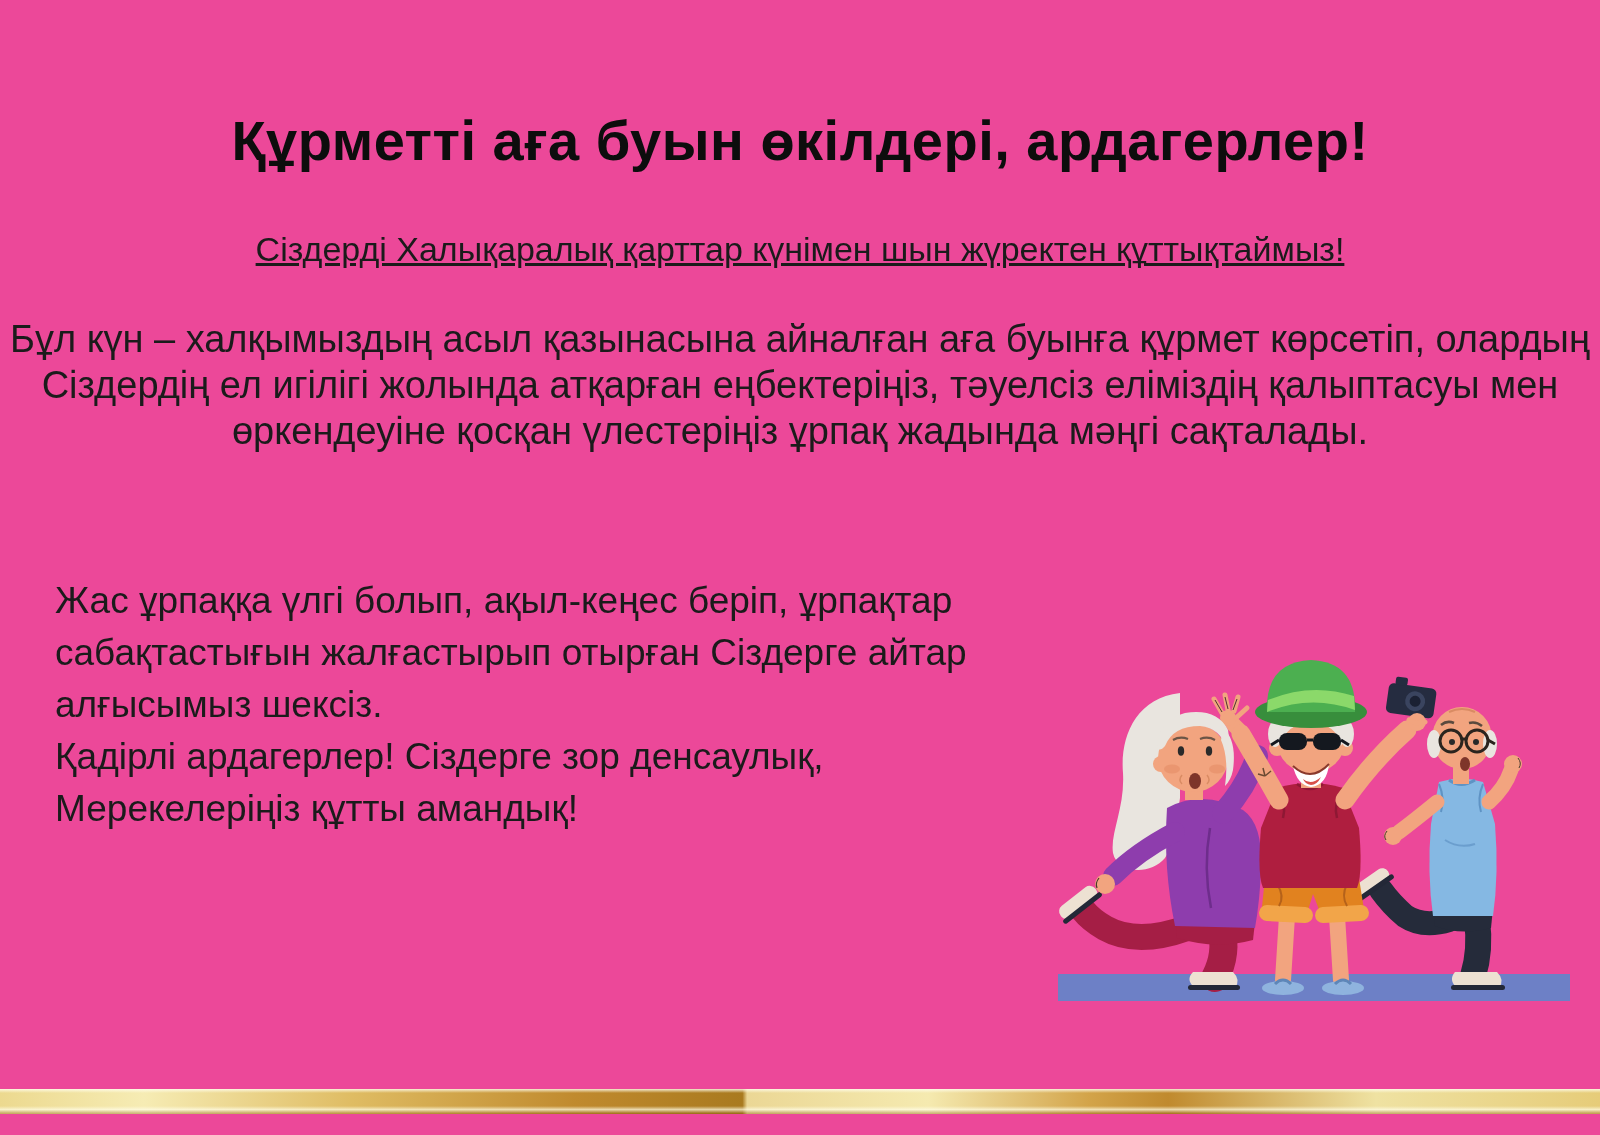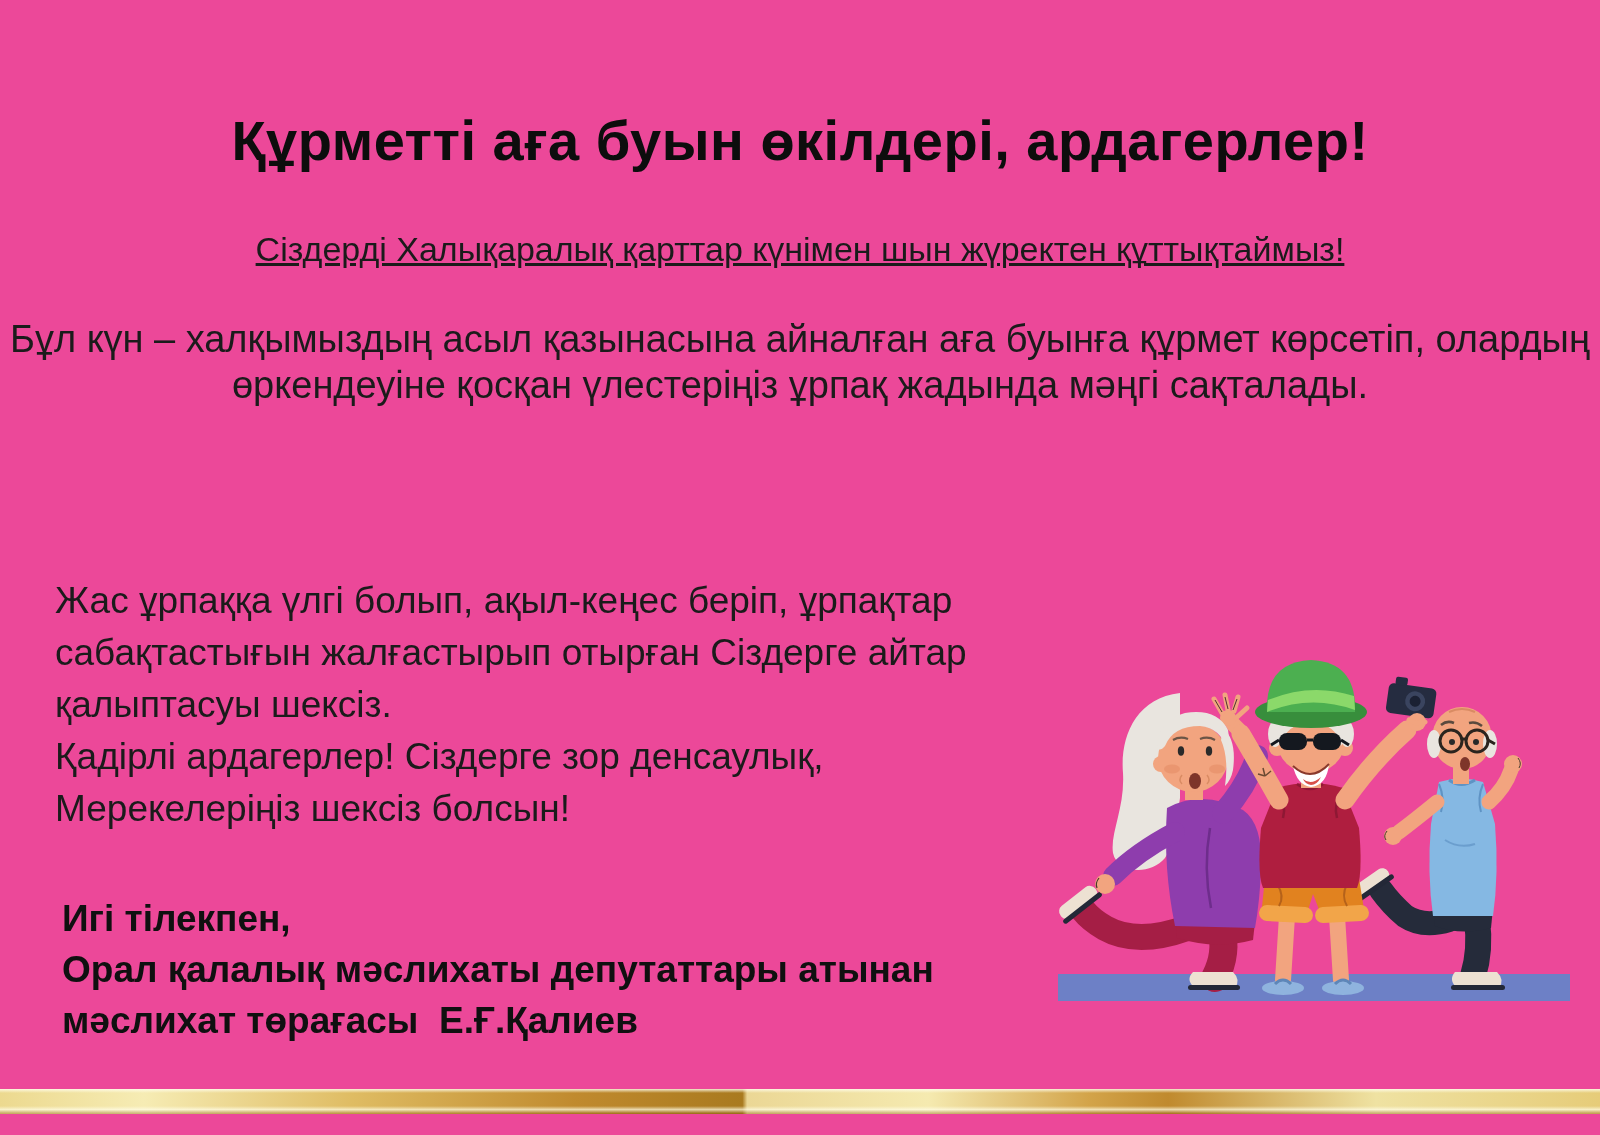--- a/index.html
+++ b/index.html
@@ -57,36 +57,32 @@
 <body>
 
 <div class="poster">
 
   <div class="title">Құрметті аға буын өкілдері, ардагерлер!</div>
 
   <div class="greeting">Сіздерді Халықаралық қарттар күнімен шын жүректен құттықтаймыз!</div>
 
   <div class="tribute">
     <div>Бұл күн – халқымыздың асыл қазынасына айналған аға буынға құрмет көрсетіп, олардың</div>
+    <div>Сіздердің ел игілігі жолында атқарған еңбектеріңіз, тәуелсіз еліміздің қалыптасуы мен</div>
     <div>өркендеуіне қосқан үлестеріңіз ұрпақ жадында мәңгі сақталады.</div>
   </div>
 
   <div class="wishes">
     <div>Жас ұрпаққа үлгі болып, ақыл-кеңес беріп, ұрпақтар</div>
     <div>сабақтастығын жалғастырып отырған Сіздерге айтар</div>
-    <div>қалыптасуы шексіз.</div>
+    <div>алғысымыз шексіз.</div>
     <div>Қадірлі ардагерлер! Сіздерге зор денсаулық,</div>
-    <div>Мерекелеріңіз шексіз болсын!</div>
+    <div>Мерекелеріңіз құтты амандық!</div>
   </div>
 
-  <div class="signature">
-    <div>Игі тілекпен,</div>
-    <div>Орал қалалық мәслихаты депутаттары атынан</div>
-    <div>мәслихат төрағасы  Е.Ғ.Қалиев</div>
-  </div>
 
   <svg class="illustration" viewBox="0 0 560 382" aria-hidden="true">
 
     <rect x="33" y="346" width="512" height="27" fill="#6D80C6"></rect>
 
     <g>
       <path d="M155,65 C110,70 95,110 98,145 C100,180 85,205 88,225 C92,245 125,248 140,230 C150,215 152,190 155,170 Z" fill="#E9E5DF"></path>
 
       <path d="M162,300 Q112,318 80,300 Q66,292 58,282" stroke="#A51E45" stroke-width="26" stroke-linecap="round" fill="none"></path>
       <g transform="rotate(-38 56 278)">

